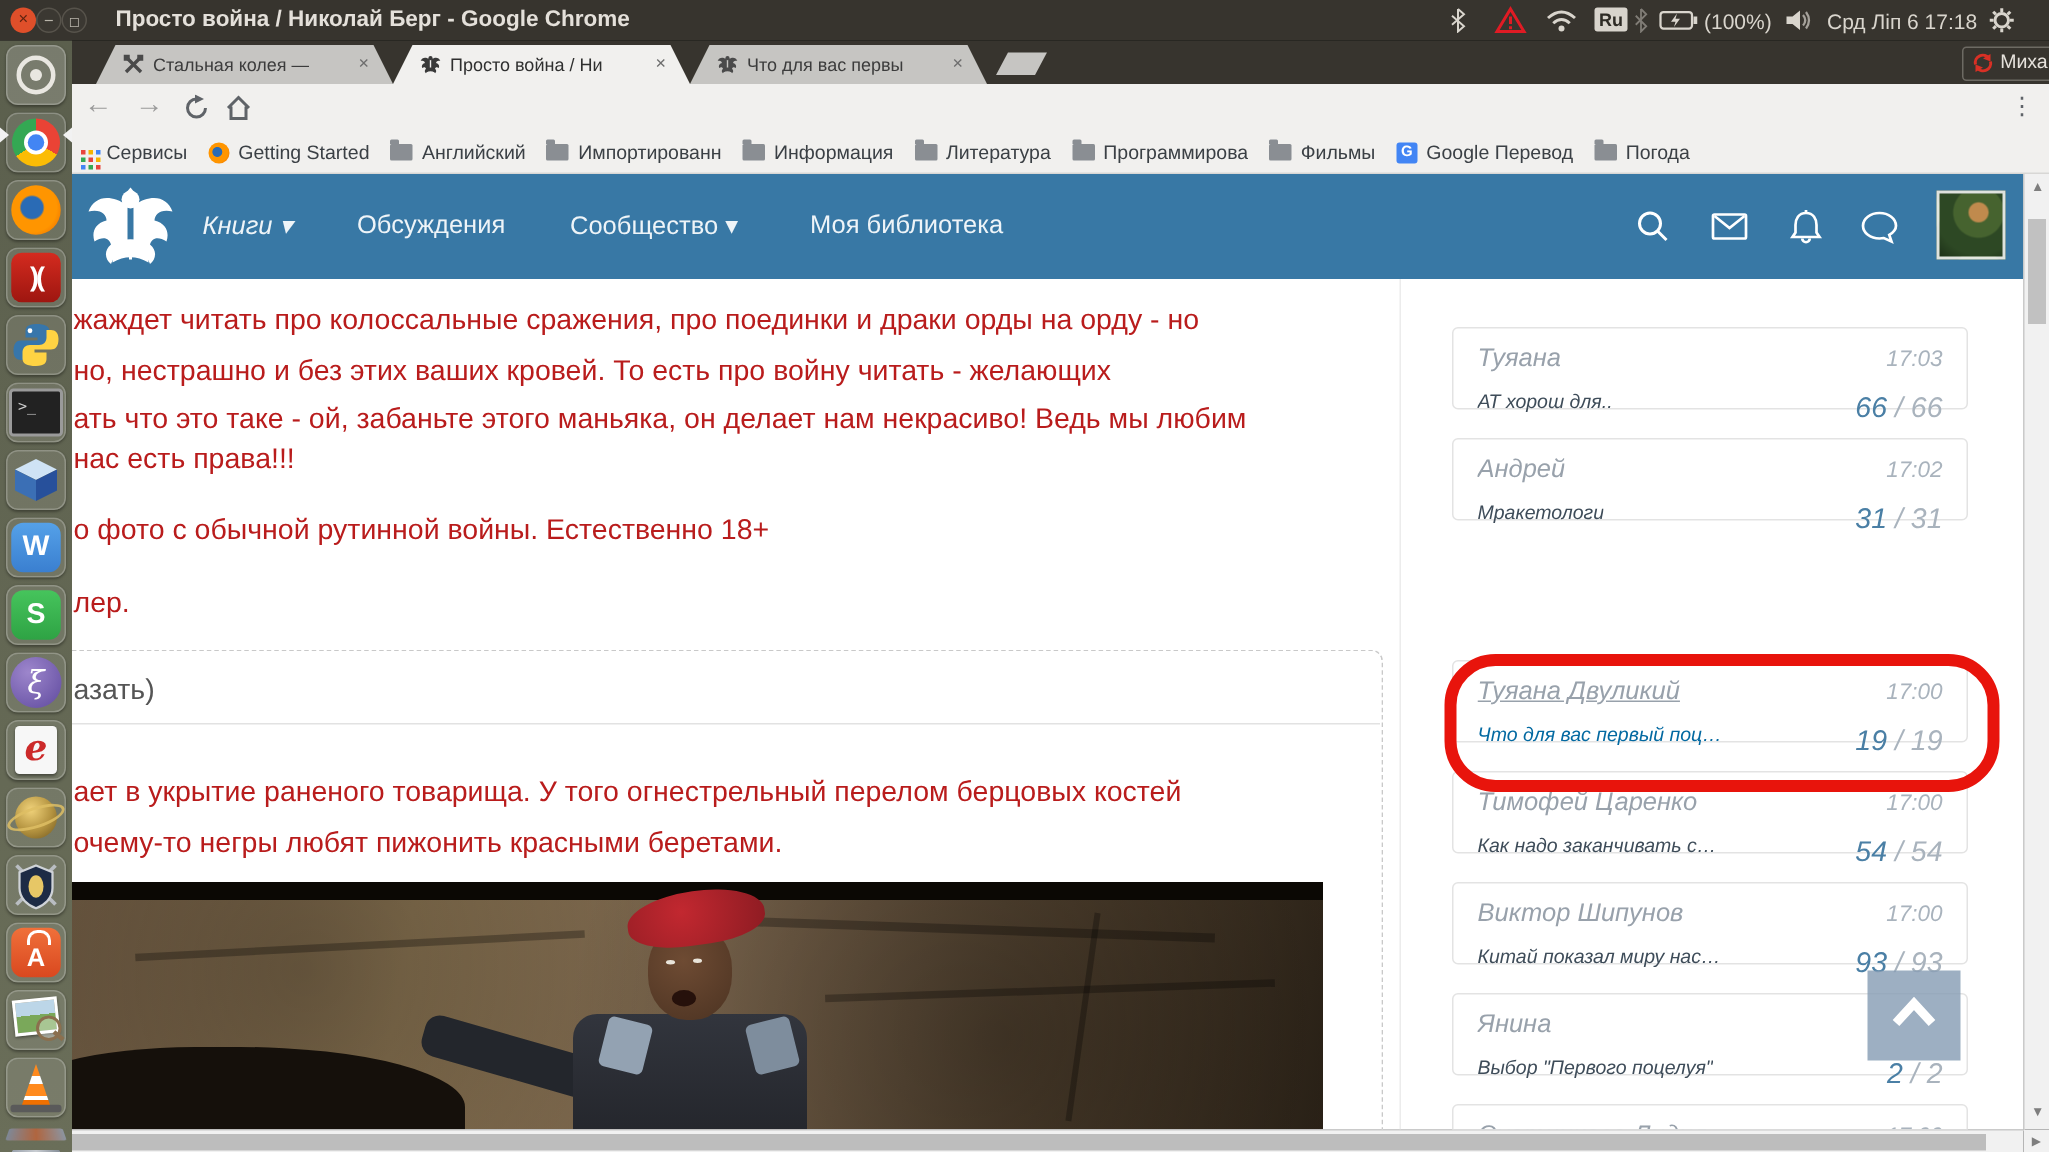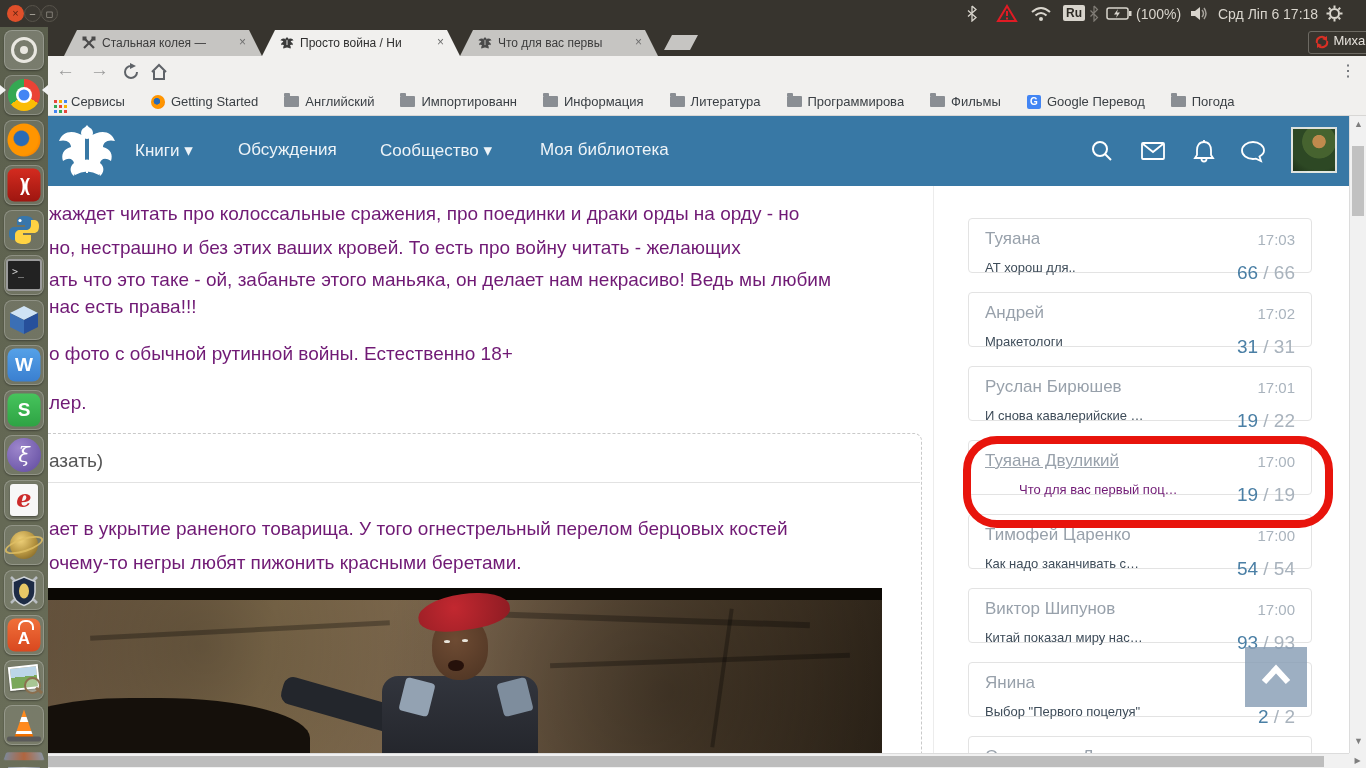--- a/index.html
+++ b/index.html
@@ -25,68 +25,69 @@
   .tab .x{position:absolute;right:16px;top:5px;color:#6e6e6e;font-size:12px;}
   #newtab{position:absolute;left:668px;top:8px;width:26px;height:15px;background:#c6c5c2;transform:skewX(-28deg);}
   #profilechip{position:absolute;right:24px;top:4px;height:20px;border:1px solid #6d6a63;border-radius:3px;color:#e6e2dc;font-size:13px;padding:1px 9px 0 24px;}
   #toolbar{position:absolute;left:0;top:56px;width:1366px;height:32px;background:#f1f0ee;z-index:20;}
   .navarrow{position:absolute;top:3px;font-size:19px;color:#9b9b9b;}
   #omnibox{position:absolute;left:172px;top:4px;width:1164px;height:23px;background:#fff;border:1px solid #cfcfcd;border-radius:3px;}
   #omnibox .sec{position:absolute;left:28px;top:3px;color:#1a7d3e;font-size:13px;}
   #omnibox .sep{position:absolute;left:97px;top:1px;color:#d0d0d0;font-size:15px;}
   #omnibox .host{position:absolute;left:108px;top:3px;color:#232629;font-size:14px;}
   #omnibox .path{position:absolute;left:243px;top:3px;color:#8b9095;font-size:14px;}
-  #bookmarks{position:absolute;left:0;top:88px;width:1366px;height:28px;background:#f1f0ee;border-bottom:1px solid #d8d7d5;z-index:20;display:flex;align-items:center;padding-left:54px;box-sizing:border-box;gap:26px;}
+  #bookmarks{position:absolute;left:0;top:88px;width:1366px;height:28px;background:#f1f0ee;border-bottom:1px solid #d8d7d5;z-index:20;display:flex;align-items:center;padding-left:54px;box-sizing:border-box;gap:14px;}
   .bmitem{display:flex;align-items:center;gap:6px;color:#3b4045;font-size:13px;white-space:nowrap;}
   .bmtrunc{max-width:104px;overflow:hidden;position:relative;}
   .folder{width:15px;height:11px;background:#8a8e93;border-radius:1px;position:relative;}
   .folder:before{content:"";position:absolute;left:0;top:-3px;width:6px;height:3px;background:#8a8e93;border-radius:1px 1px 0 0;}
   
   #viewport{position:absolute;left:0;top:116px;width:1349px;height:637px;background:#fff;overflow:hidden;z-index:5;}
   #siteheader{position:absolute;left:0;top:0;width:1349px;height:70px;background:#3878a5;z-index:10;}
   .navlink{position:absolute;top:24px;color:#eef4f8;font-size:17px;white-space:nowrap;}
   .hicon{position:absolute;top:23px;}
   #avatar{position:absolute;left:1291px;top:11px;width:46px;height:46px;border:2px solid rgba(255,255,255,.85);box-sizing:border-box;background:radial-gradient(circle at 62% 30%,#c08a4d 0 16%,#46632f 18% 42%,#2d4824 44% 72%,#1d3118 100%);}
-  .artline{position:absolute;color:#701a75;font-size:19px;white-space:nowrap;}
+  .artline{position:absolute;color:#b91c1c;font-size:19px;white-space:nowrap;}
   #spoilerbox{position:absolute;left:-30px;top:317px;width:950px;height:340px;border:1px dashed #c9c9c9;border-radius:8px;}
   #spoilersep{position:absolute;left:-30px;top:366px;width:950px;border-top:1px solid #e2e2e2;}
   #artborder{position:absolute;left:933px;top:70px;height:567px;border-left:1px solid #ececec;}
   
   #photo{position:absolute;left:30px;top:472px;width:852px;height:165px;background:#0b0804;overflow:hidden;}
   #rock{position:absolute;left:0;top:12px;width:852px;height:153px;background:
     radial-gradient(circle at 20% 30%,rgba(0,0,0,.25),transparent 40%),
     radial-gradient(circle at 75% 60%,rgba(0,0,0,.3),transparent 45%),
     linear-gradient(100deg,#6d5942 0%,#8a7452 28%,#7a654d 52%,#52422f 78%,#2c2318 100%);}
   .streak{position:absolute;background:rgba(0,0,0,.28);}
   
-  .sbcard{position:absolute;left:968px;width:344px;height:55px;background:#fff;border:1px solid #e3e3e3;border-radius:4px;box-sizing:border-box;padding:10px 16px;}
+  .sbcard{position:absolute;left:968px;width:344px;height:55px;background:#fff;border:1px solid #e3e3e3;border-radius:4px;box-sizing:border-box;padding:10px 16px;font-style:italic;}
   .sbname{color:#98a1ab;font-size:17px;float:left;max-width:230px;overflow:hidden;white-space:nowrap;}
   .sbtime{color:#a9b3bd;font-size:15px;float:right;padding-top:2px;}
   .sbtitle{clear:both;color:#3e4c59;font-size:13px;float:left;padding-top:11px;max-width:235px;overflow:hidden;white-space:nowrap;}
   .sbcount{float:right;font-size:19px;color:#a9b3bd;padding-top:13px;}
   .sbcount .n1{color:#4a7fa5;}
   .underl{text-decoration:underline;}
-  .bluet{color:#701a75;margin-left:34px;}
+  .bluet{color:#0369a1;}
   #redbox{position:absolute;left:963px;top:320px;width:354px;height:76px;border:8px solid #e8140c;border-radius:34px;z-index:40;}
   #scrolltop{position:absolute;left:1245px;top:531px;width:62px;height:60px;background:rgba(136,158,180,.82);z-index:30;}
   
   #vscroll{position:absolute;left:1349px;top:116px;width:17px;height:637px;background:#f1f1f1;border-left:1px solid #dcdcdc;box-sizing:border-box;z-index:6;}
   #vthumb{position:absolute;left:2px;top:30px;width:12px;height:70px;background:#c1c1c1;}
   #hscroll{position:absolute;left:0;top:753px;width:1349px;height:15px;background:#f1f1f1;border-top:1px solid #dcdcdc;box-sizing:border-box;z-index:6;}
   #hthumb{position:absolute;left:48px;top:2px;width:1276px;height:11px;background:#bdbdbd;}
   #scorner{position:absolute;left:1349px;top:753px;width:17px;height:15px;background:#f1f1f1;z-index:6;color:#7e7e7e;font-size:8px;text-align:center;line-height:15px;}
   .sarrow{color:#7e7e7e;font-size:9px;position:absolute;left:4px;}
 </style>
 </head>
 <body>
 
 <div id="panel">
   <div class="winbtn" style="left:7px;background:#df4f2a;color:#5e2310;">×</div>
   <div class="winbtn" style="left:24px;background:#3b3832;border:1px solid #57534b;box-sizing:border-box;color:#b9b5ab;">−</div>
   <div class="winbtn" style="left:41px;background:#3b3832;border:1px solid #57534b;box-sizing:border-box;color:#b9b5ab;font-size:9px;">◻</div>
+  <div class="title">Просто война / Николай Берг - Google Chrome</div>
 
   <svg class="trayicon" style="left:966px;top:5px;" width="12" height="17">
       <path d="M6 1 L6 16 L10 12.5 L2 5.5 M6 1 L10 4.5 L2 11.5" stroke="#d9d5cd" stroke-width="1.3" fill="none"></path>
     </svg>
   <svg class="trayicon" style="left:996px;top:4px;" width="22" height="19">
       <polygon points="11,2 20,17 2,17" fill="none" stroke="#e01b24" stroke-width="2"></polygon>
       <rect x="10" y="7" width="2" height="5" fill="#e01b24"></rect>
       <rect x="10" y="13.5" width="2" height="2" fill="#e01b24"></rect>
     </svg>
   <svg class="trayicon" style="left:1030px;top:6px;" width="22" height="16">
@@ -325,26 +326,20 @@
     <span class="sbname">Туяана</span>
     <span class="sbtime">17:03</span>
     <span class="sbtitle">АТ хорош для..</span>
     <span class="sbcount"><span class="n1">66</span> <span>/</span> <span>66</span></span>
   </div>
   <div class="sbcard" style="top:176px;">
     <span class="sbname">Андрей</span>
     <span class="sbtime">17:02</span>
     <span class="sbtitle">Мракетологи</span>
     <span class="sbcount"><span class="n1">31</span> <span>/</span> <span>31</span></span>
-  </div>
-  <div class="sbcard" style="top:250px;">
-    <span class="sbname">Руслан Бирюшев</span>
-    <span class="sbtime">17:01</span>
-    <span class="sbtitle">И снова кавалерийские …</span>
-    <span class="sbcount"><span class="n1">19</span> <span>/</span> <span>22</span></span>
   </div>
   <div class="sbcard" style="top:324px;">
     <span class="sbname underl">Туяана Двуликий</span>
     <span class="sbtime">17:00</span>
     <span class="sbtitle bluet">Что для вас первый поц…</span>
     <span class="sbcount"><span class="n1">19</span> <span>/</span> <span>19</span></span>
   </div>
   <div class="sbcard" style="top:398px;">
     <span class="sbname">Тимофей Царенко</span>
     <span class="sbtime">17:00</span>
@@ -403,21 +398,21 @@
     <svg style="position:absolute;left:57px;top:5px;" width="60" height="60" viewBox="0 0 60 60">
         <g fill="#fff">
           <circle cx="30" cy="12" r="6"></circle>
           <path d="M30 4 l5 6 h-10 z"></path>
           <path d="M28 16 C16 8 6 10 2 20 C10 18 14 22 14 26 C6 28 4 34 6 40 C12 36 16 38 17 42 C12 46 13 52 17 55 C19 49 24 46 28 47 Z"></path>
           <path d="M32 16 C44 8 54 10 58 20 C50 18 46 22 46 26 C54 28 56 34 54 40 C48 36 44 38 43 42 C48 46 47 52 43 55 C41 49 36 46 32 47 Z"></path>
           <path d="M18 42 q12 -7 24 0 v12 q-12 -7 -24 0 z"></path>
           <rect x="29" y="40" width="2" height="12"></rect>
         </g>
       </svg>
-    <div class="navlink" style="left:135px;"><span>Книги</span> <span>▾</span></div>
+    <div class="navlink" style="left:135px;font-style:italic;"><span>Книги</span> <span>▾</span></div>
     <div class="navlink" style="left:238px;"><span>Обсуждения</span></div>
     <div class="navlink" style="left:380px;"><span>Сообщество</span> <span>▾</span></div>
     <div class="navlink" style="left:540px;"><span>Моя библиотека</span></div>
     <svg class="hicon" style="left:1090px;" width="24" height="24" viewBox="0 0 24 24">
         <circle cx="10" cy="10" r="7" stroke="#fff" stroke-width="2" fill="none"></circle>
         <line x1="15" y1="15" x2="21" y2="21" stroke="#fff" stroke-width="2"></line>
       </svg>
     <svg class="hicon" style="left:1140px;" width="26" height="24" viewBox="0 0 26 24">
         <rect x="2" y="4" width="22" height="16" rx="1" stroke="#fff" stroke-width="1.8" fill="none"></rect>
         <polyline points="3,5 13,13 23,5" stroke="#fff" stroke-width="1.8" fill="none"></polyline>

